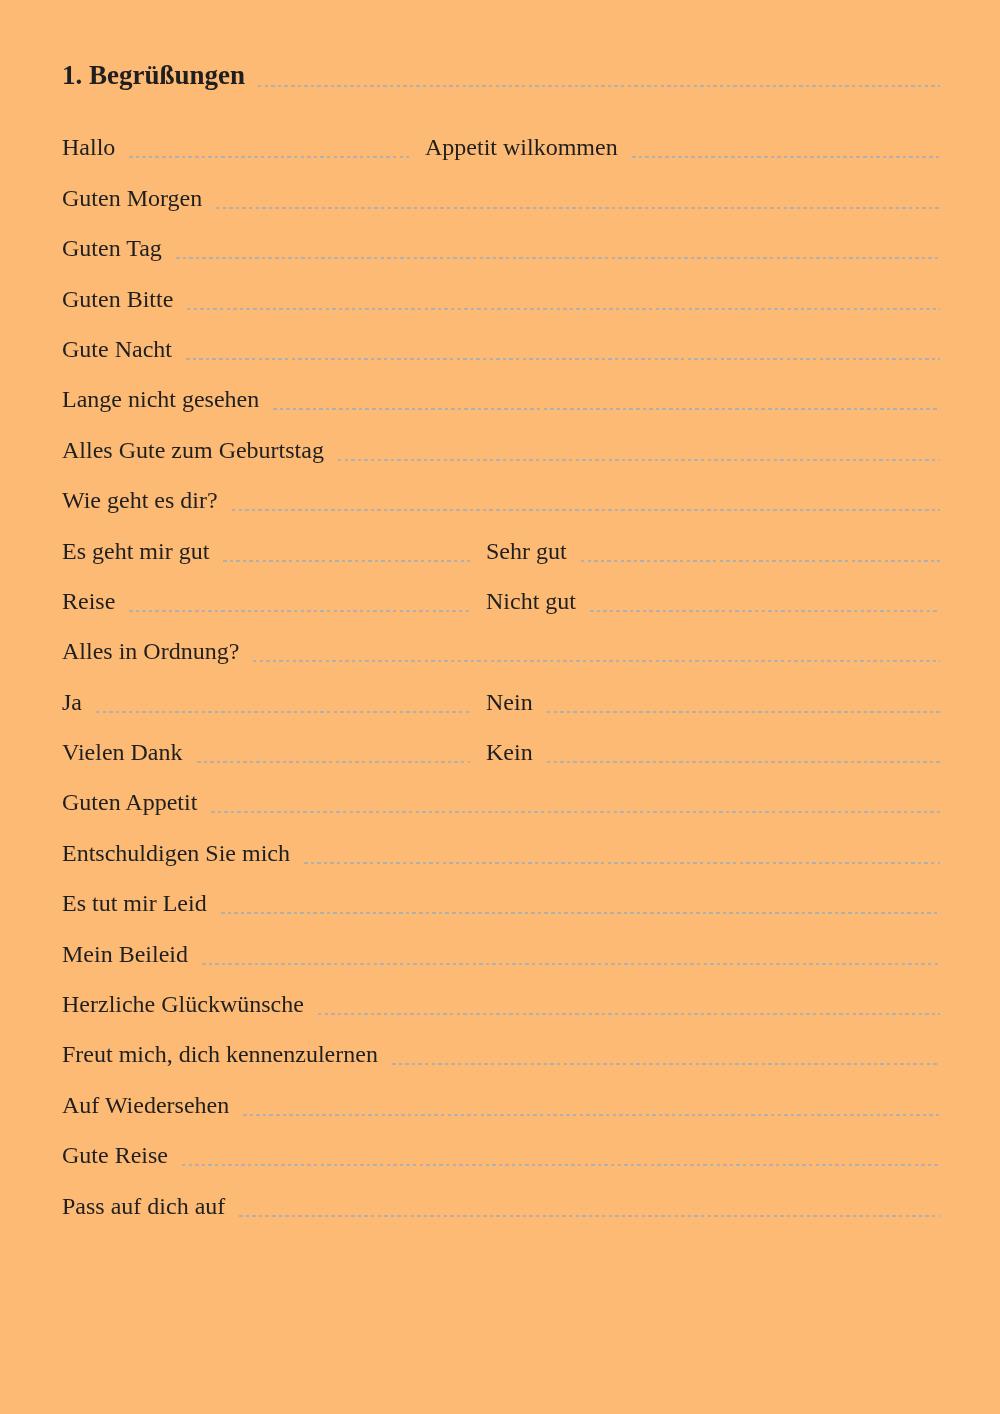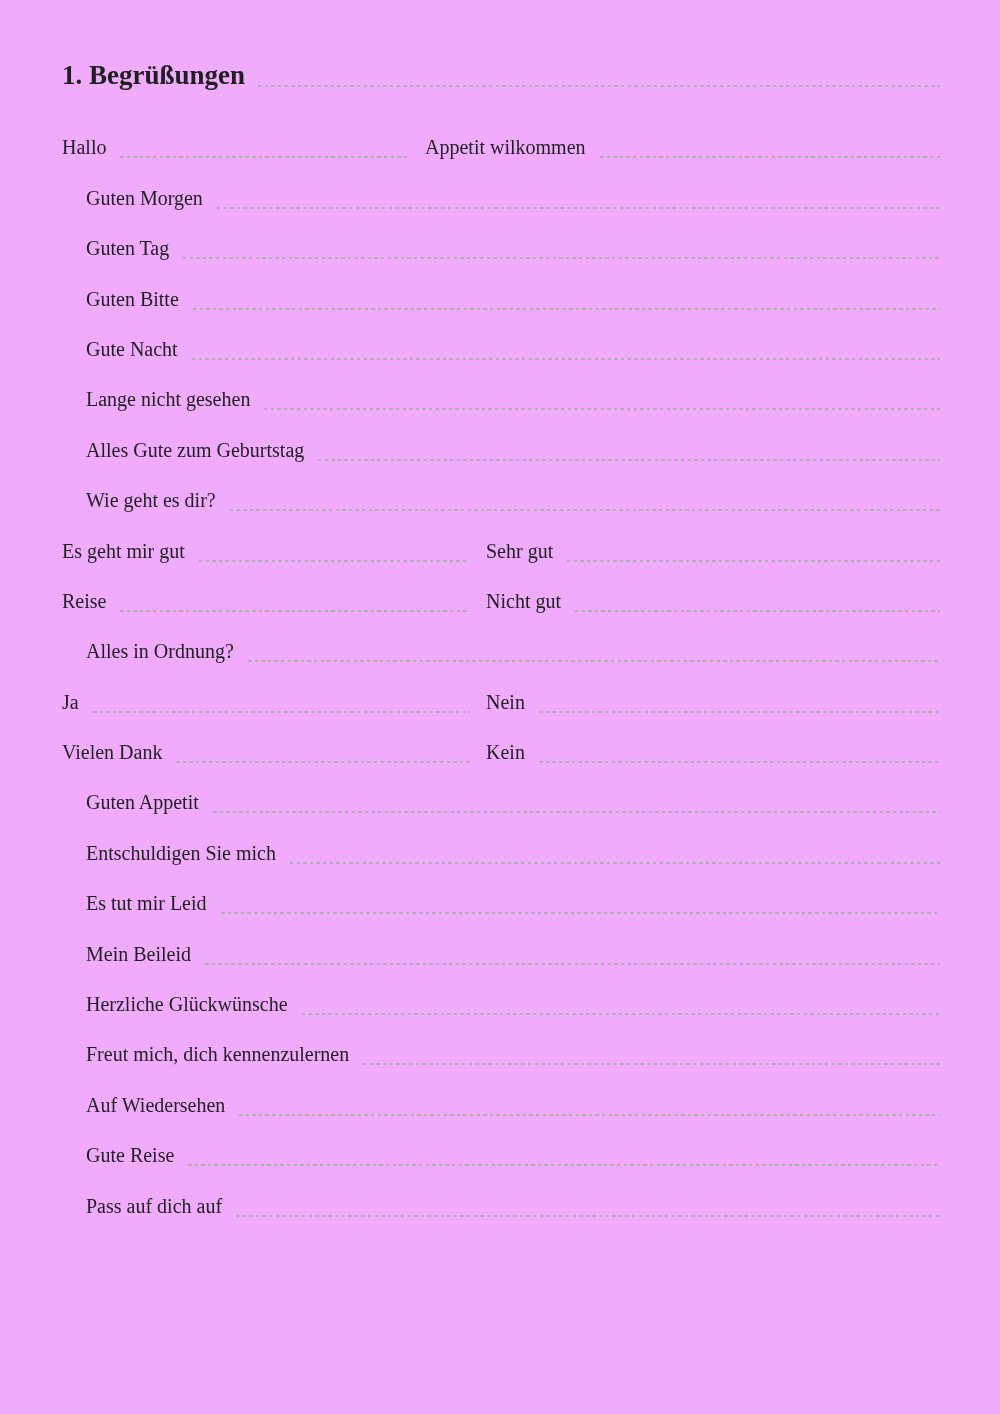--- a/index.html
+++ b/index.html
@@ -1,21 +1,21 @@
 <!DOCTYPE html>
 <html><head>
 <meta charset="utf-8">
 <style>
   * { margin: 0; padding: 0; box-sizing: border-box; }
   html, body { background: #ffffff; }
   .page {
     position: relative;
     width: 1000px;
     height: 1414px;
-    background: #f0abfc;
+    background: #fdba74;
     padding: 59px 60px 0 62px;
     font-family: "Liberation Serif", serif;
     color: #1f1f1f;
     overflow: hidden;
   }
   .title-row {
     display: flex;
     align-items: flex-end;
     height: 32px;
   }
@@ -40,27 +40,27 @@
   .row {
     display: flex;
     align-items: flex-end;
     height: 50.4px;
   }
   .cell {
     display: flex;
     align-items: flex-end;
     min-width: 0;
   }
-  .cell-full { flex: 1 1 auto; margin-left: 24px; }
+  .cell-full { flex: 1 1 auto; }
   .cell1 { flex: 0 0 auto; width: 424px; }
   .row.split-narrow .cell1 { width: 363px; }
   .cell1 .line { margin-right: 16px; }
   .cell2 { flex: 1 1 auto; }
   .label {
-    font-size: 20px;
+    font-size: 24px;
     line-height: 28px;
     white-space: nowrap;
   }
 </style>
 </head>
 <body>
 
 <div class="page">
   <div class="title-row">
     <h1 class="title">1. Begrüßungen</h1>

